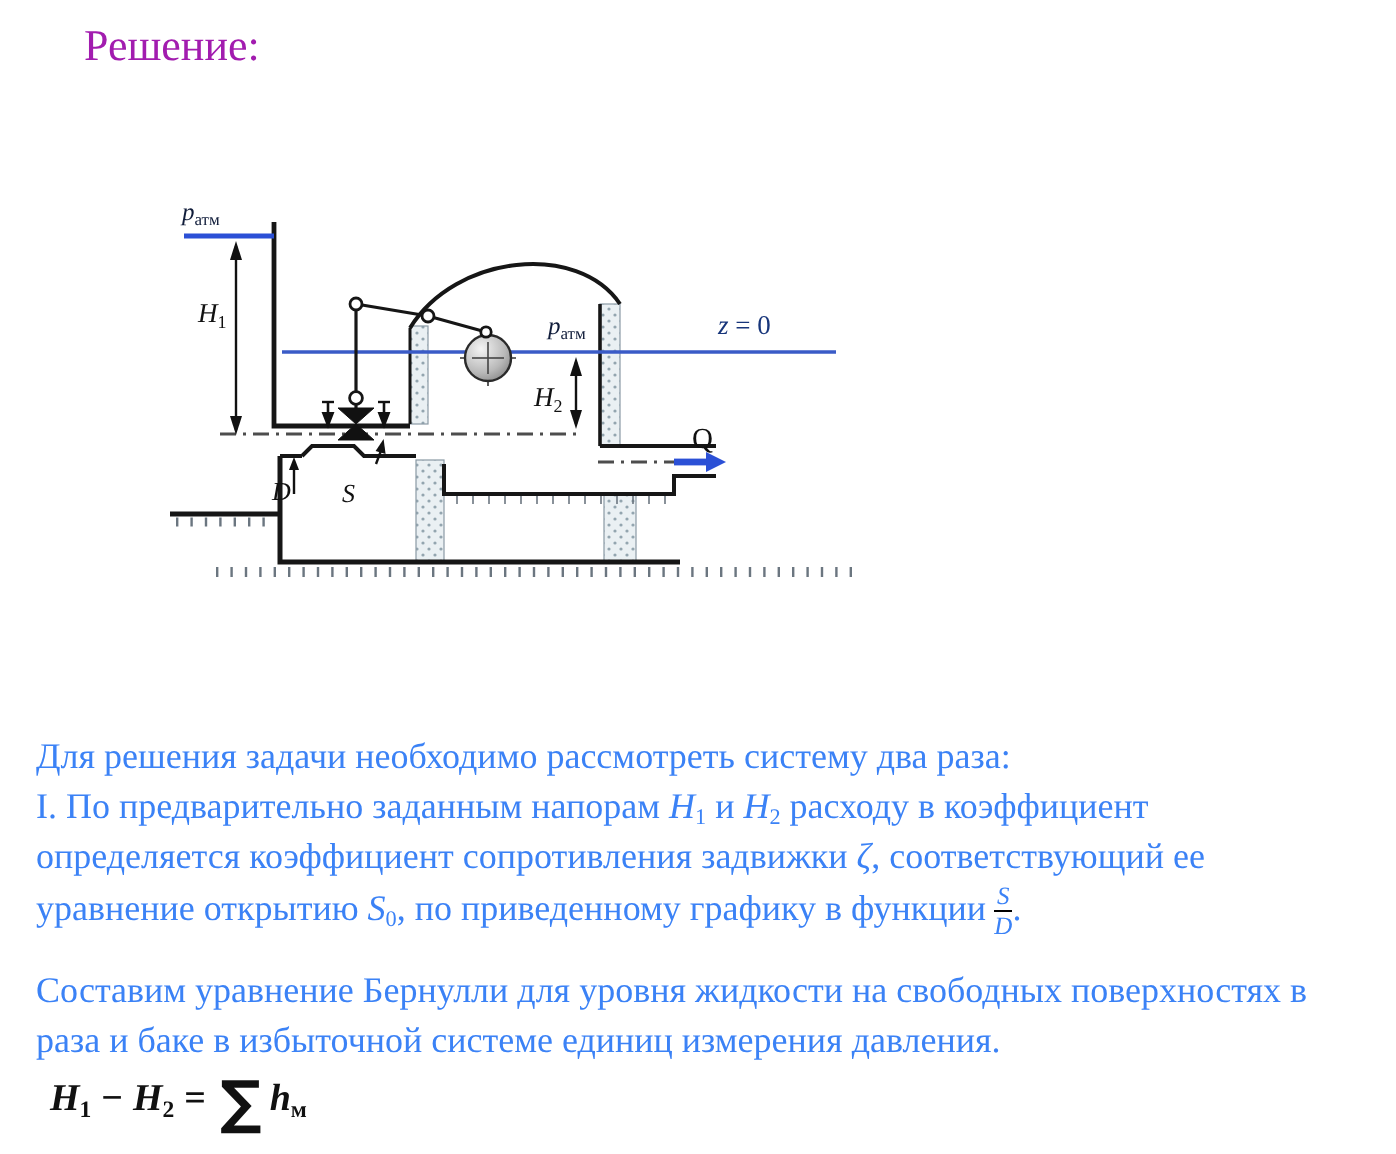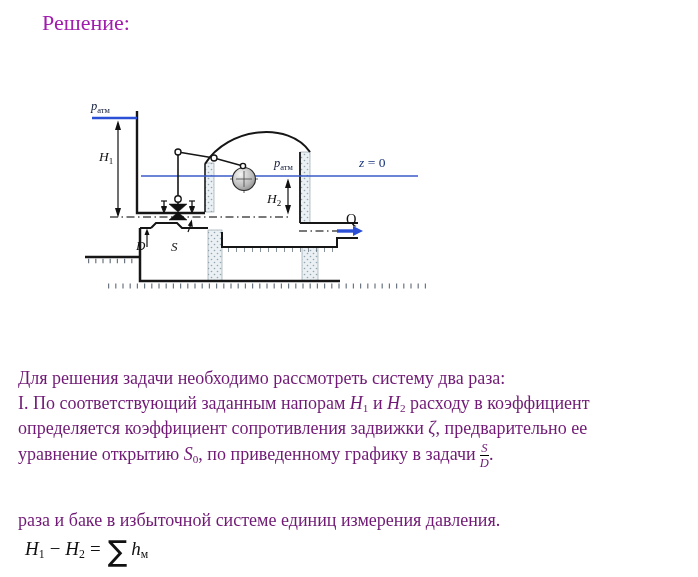--- a/index.html
+++ b/index.html
@@ -1,26 +1,26 @@
 <!DOCTYPE html>
 <html><head>
 <meta charset="utf-8">
 <style>
   html,body{margin:0;padding:0;background:#888;}
   #page{position:relative;width:698px;height:577px;background:#ffffff;overflow:hidden;
         font-family:"Liberation Serif", serif;color:#111;}
   #heading{position:absolute;left:14px;top:10px;font-size:22px;color:#a21caf;margin-left:28px;}
-  .body-text{position:absolute;left:18px;width:670px;font-size:18px;line-height:25px;color:#701a75;}
+  .body-text{position:absolute;left:18px;width:670px;font-size:18px;line-height:25px;color:#3b82f6;}
   .body-text i{font-style:italic;}
   sub{font-size:0.62em;vertical-align:-0.28em;line-height:0;font-style:normal;}
   .frac{display:inline-block;vertical-align:-0.55em;text-align:center;font-style:italic;
         font-size:12.5px;line-height:1.12;margin-left:4px;}
   .frac .num{display:block;border-bottom:1.1px solid #000;padding:0 1.5px;}
   .frac .den{display:block;}
-  #formula{position:absolute;left:25px;top:534px;font-size:19px;font-style:italic;}
+  #formula{position:absolute;left:25px;top:534px;font-size:19px;font-style:italic;font-weight:bold;}
   #formula .op{font-style:normal;padding:0 5px;}
   #formula .sum{font-style:normal;font-family:"DejaVu Sans",sans-serif;font-size:29px;
                 vertical-align:-6px;padding:0 4px 0 2px;}
   #figure{position:absolute;left:84px;top:90px;}
   svg text{font-family:"Liberation Serif",serif;}
 </style>
 </head>
 <body>
 
 <div id="page">
@@ -137,27 +137,27 @@
     <text x="274" y="167" font-size="12.5" fill="#101c3a"><tspan font-style="italic">p</tspan><tspan font-size="8.5" dy="2.5">атм</tspan></text>
     <text x="267" y="203" font-size="13.5" fill="#111"><tspan font-style="italic">H</tspan><tspan font-size="9" dy="3">2</tspan></text>
     <text x="359" y="167" font-size="13.5" fill="#17357a"><tspan font-style="italic">z</tspan><tspan> = 0</tspan></text>
     <text x="346" y="224" font-size="14.5" fill="#111">Q</text>
     <text x="136" y="250" font-size="13" font-style="italic" fill="#111">D</text>
     <text x="171" y="251" font-size="13" font-style="italic" fill="#111">S</text>
   </svg>
 
   <div class="body-text" style="top:366px;">
     <span>Для решения задачи необходимо рассмотреть систему два раза:</span><br>
-    <span>I. По соответствующий заданным напорам </span><i>H</i><sub>1</sub><span> и </span><i>H</i><sub>2</sub><span> расходу в коэффициент</span><br>
-    <span>определяется коэффициент сопротивления задвижки </span><i>ζ</i><span>, предварительно ее</span><br>
-    <span>уравнение открытию </span><i>S</i><sub>0</sub><span>, по приведенному графику в задачи</span><span class="frac"><span class="num">S</span><span class="den">D</span></span><span>.</span>
+    <span>I. По предварительно заданным напорам </span><i>H</i><sub>1</sub><span> и </span><i>H</i><sub>2</sub><span> расходу в коэффициент</span><br>
+    <span>определяется коэффициент сопротивления задвижки </span><i>ζ</i><span>, соответствующий ее</span><br>
+    <span>уравнение открытию </span><i>S</i><sub>0</sub><span>, по приведенному графику в функции</span><span class="frac"><span class="num">S</span><span class="den">D</span></span><span>.</span>
   </div>
 
   <div class="body-text" style="top:483px;">
-    <br>
+    <span>Составим уравнение Бернулли для уровня жидкости на свободных поверхностях в</span><br>
     <span>раза и баке в избыточной системе единиц измерения давления.</span>
   </div>
 
   <div id="formula">
     <i>H</i><sub>1</sub><span class="op">−</span><i>H</i><sub>2</sub><span class="op">=</span><span class="sum">∑</span><i>h</i><sub>м</sub>
   </div>
 
 </div>
 
 </body></html>

